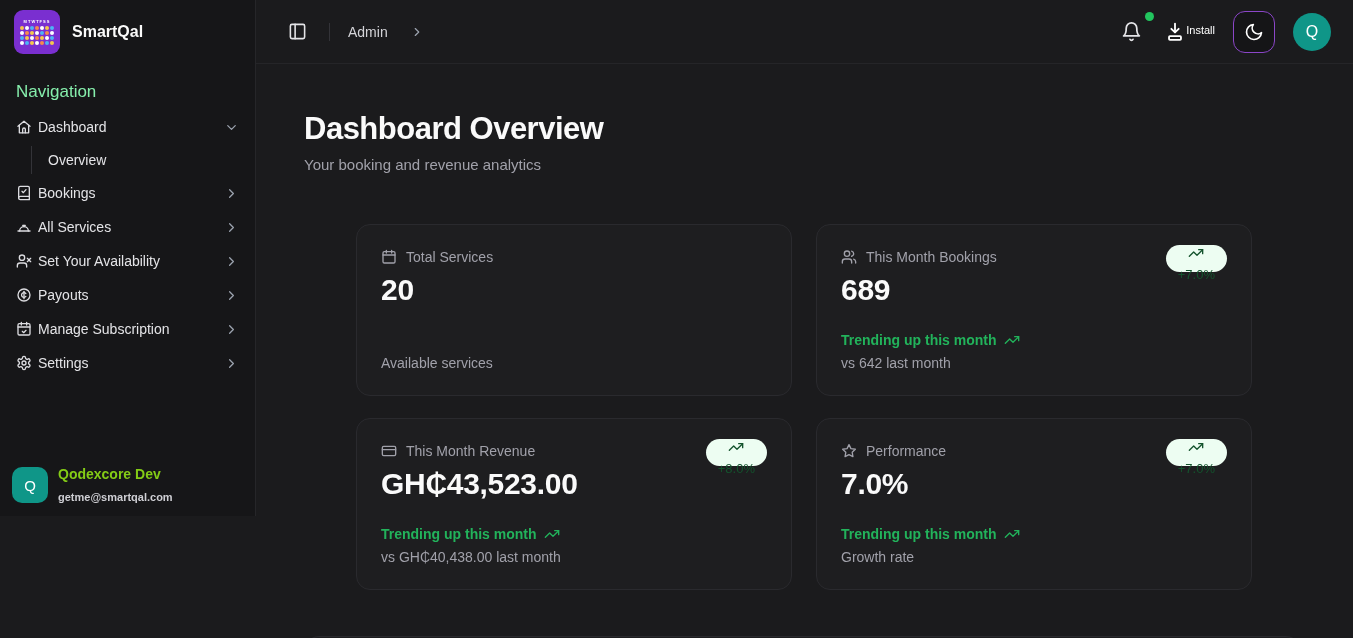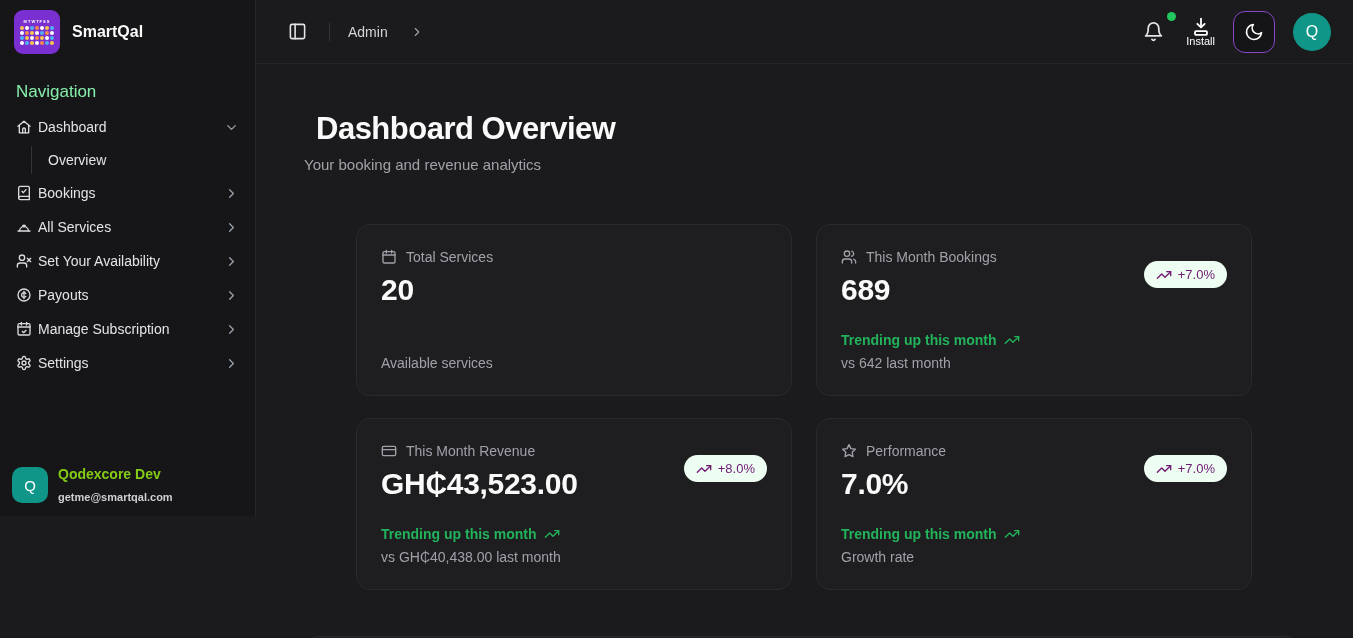--- a/index.html
+++ b/index.html
@@ -40,43 +40,43 @@
     padding:0 22px 0 28px; gap:10px; flex-shrink:0; }
   .icon-btn { background:none; border:none; color:#e4e4e7; display:flex; align-items:center;
     justify-content:center; cursor:pointer; padding:4px; }
   .tb-divider { width:1px; height:18px; background:#333338; margin:0 8px; }
   .breadcrumb { font-size:14px; color:#d4d4d8; cursor:pointer; }
   .crumb-chev { width:14px; height:14px; color:#9ca3af; display:flex; margin-left:12px; }
   .topbar-right { margin-left:auto; display:flex; align-items:center; gap:18px; }
   .bell-wrap { position:relative; }
   .notif-dot { position:absolute; top:-5px; right:-8px; width:9px; height:9px; border-radius:50%;
     background:#22c55e; }
-  .install-btn { background:none; border:none; color:#fff; display:flex; flex-direction:column;
+  .install-btn { background:none; border:none; color:#fff; display:flex; flex-direction:row;
     align-items:center; cursor:pointer; gap:0px; }
   .install-btn .lb { font-size:11px; line-height:11px; margin-top:-2px; }
   .theme-btn { width:42px; height:42px; border-radius:12px; border:1px solid #8b46c8;
     background:#151517; color:#fff; display:flex; align-items:center; justify-content:center; cursor:pointer; }
   .hdr-avatar { width:38px; height:38px; border-radius:50%; background:#0f9688; border:none;
     color:#fff; font-size:16px; font-weight:500; display:flex; align-items:center; justify-content:center; cursor:pointer; }
 
   .content { flex:1; position:relative; }
   .page-head { padding:47px 48px 0 48px; }
-  .page-title { font-size:31px; font-weight:700; letter-spacing:-0.5px; color:#fafafa;margin-left:12px; }
+  .page-title { font-size:31px; font-weight:700; letter-spacing:-0.5px; color:#fafafa; }
   .page-subtitle { font-size:15px; color:#a1a1aa; margin-top:9px; }
 
   .cards-grid { width:896px; margin:51px 0 0 100px; display:grid;
     grid-template-columns:1fr 1fr; gap:22px 24px; }
   .card { position:relative; height:172px; background:#1e1e20; border:1px solid #2a2a2e;
     border-radius:14px; padding:24px; display:flex; flex-direction:column; }
   .card-head { display:flex; align-items:center; gap:9px; }
   .card-head .icon { width:16px; height:16px; color:#a1a1aa; display:flex; }
   .card-label { font-size:14px; color:#a1a1aa; }
-  .badge { position:absolute; top:36px; right:24px; height:27px; padding:0 12px; border-radius:14px;
-    background:#edfdf2; color:#701a75; display:flex; align-items:center; gap:6px;
-    font-size:13px; font-weight:500; }
+  .badge { position:absolute; top:20px; right:24px; height:27px; padding:0 12px; border-radius:14px;
+    background:#edfdf2; color:#14532d; display:flex; align-items:center; gap:6px;
+    font-size:13px; font-weight:500;flex-direction:column; }
   .badge .icon { width:16px; height:16px; display:flex; }
   .card-value { font-size:30px; font-weight:700; color:#fafafa; margin-top:8px; letter-spacing:-0.3px; }
   .card-foot { margin-top:auto; }
   .trend-line { display:flex; align-items:center; gap:7px; font-size:14px; font-weight:700; color:#22b35b; }
   .trend-line .icon { width:16px; height:16px; display:flex; }
   .card-sub { font-size:14px; color:#a1a1aa; margin-top:7px; }
 
   .bottom-panel { margin:46px 0 0 49px; width:995px; height:40px; background:#1e1e20;
     border:1px solid #2a2a2e; border-radius:14px 14px 0 0; border-bottom:none; }
   svg { display:block; }

